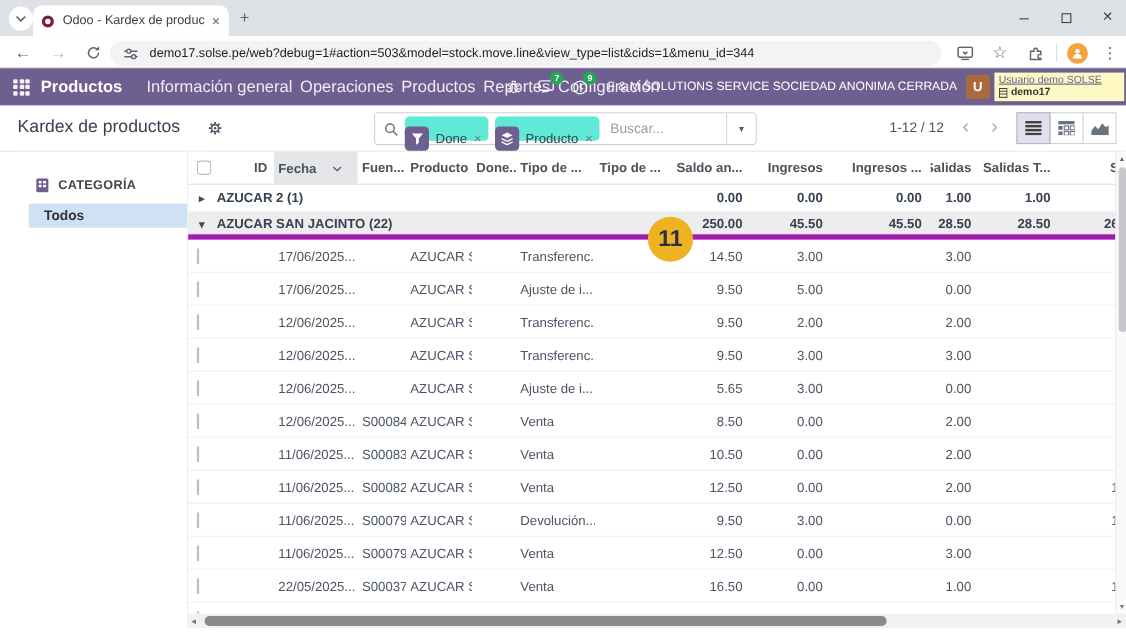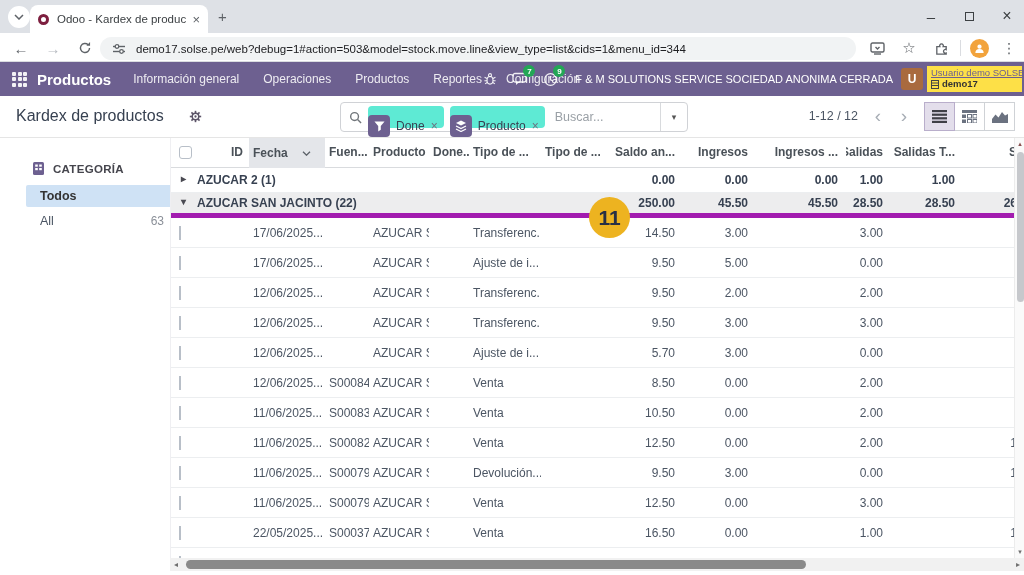--- a/index.html
+++ b/index.html
@@ -32,27 +32,27 @@
 .puzzle{left:930px}
 .tb-div{position:absolute;left:960px;top:7px;width:1px;height:16px;background:#dadce0}
 .profile{left:968px}
 .profile .pc{width:19px;height:19px;border-radius:50%;background:#f2a33c;display:flex;align-items:center;justify-content:center}
 .dots{left:998px;font-size:14px}.dots::before{content:"⋮"}
 
 .odoobar{position:absolute;left:0;top:62px;width:1024px;height:34px;background:#6d6090;color:#fff;display:flex;align-items:center}
 .appgrid{width:15px;height:15px;display:grid;grid-template-columns:repeat(3,4px);grid-template-rows:repeat(3,4px);gap:1.5px;margin:0 10px 0 12px}
 .appgrid i{background:rgba(255,255,255,.92);border-radius:1px}
 .appname{font-size:15px;font-weight:bold;margin-right:22px}
-.onav{display:flex;gap:24px;font-size:12px;color:rgba(255,255,255,.88)}
+.onav{display:flex;gap:7px;font-size:15px;color:rgba(255,255,255,.88)}
 .obar-right{position:absolute;right:0;top:0;height:34px;display:flex;align-items:center}
 .oic{width:22px;height:22px;display:flex;align-items:center;justify-content:center;position:relative;margin-right:8px}
 .badge{position:absolute;top:-3px;right:-4px;min-width:12px;height:12px;border-radius:7px;background:#23a755;color:#fff;font-size:8px;font-weight:bold;display:flex;align-items:center;justify-content:center;padding:0 2px}
 .company{font-size:11px;font-weight:500;margin:0 8px 0 6px;white-space:nowrap}
 .uavatar{width:22px;height:22px;border-radius:3px;background:#a96a3e;color:#fff;font-size:12px;font-weight:bold;display:flex;align-items:center;justify-content:center;margin-right:4px}
-.userbox{width:95px;background:#fde047;padding:2px 4px;margin-right:2px;line-height:1.15}
+.userbox{width:118px;background:#fef9c3;padding:2px 4px;margin-right:2px;line-height:1.15}
 .uname{font-size:9.5px;color:#6d6090;text-decoration:underline;white-space:nowrap;display:block}
 .udb{font-size:9.5px;color:#333;font-weight:bold;display:flex;align-items:center;gap:3px}
 
 .cpanel{position:absolute;left:0;top:96px;width:1024px;height:42px;background:#fff;border-bottom:1px solid #e5e5e5}
 .cp-title{position:absolute;left:16px;top:11px;font-size:16px;color:#374151;display:flex;align-items:center;gap:25px}
 .searchbox{position:absolute;left:340px;top:6px;width:348px;height:30px;border:1px solid #d0d2d6;border-radius:4px;background:#fff;display:flex;align-items:center}
 .mag{margin:0 6px 0 8px}
 .facet{display:flex;align-items:center;background:#5eead4;border-radius:4px;height:22px;padding:18px 6px 0 0;margin-right:6px}
 .facet-ic{width:22px;height:22px;border-radius:4px;background:#6d6090;display:flex;align-items:center;justify-content:center;margin-right:6px}
 .facet-label{font-size:12px;color:#374151;margin-right:6px}
@@ -88,21 +88,21 @@
 .c5{width:40px}
 .c6{width:72px}
 .c7{width:60px}
 .c8{width:82px}.c9{width:73px}.c10{width:90px}.c11{width:45px}.c12{width:72px}
 .c13{width:62px;padding-right:12px}
 .num{text-align:right;padding-right:8px;justify-content:flex-end}
 .thead .num{justify-content:flex-end}
 .fecha-col{background:#e4e6ea;align-self:stretch;display:flex;align-items:center;gap:14px}
 .cb{width:13px;height:13px;border:1px solid #b8bfc8;border-radius:3px;background:#fff}
 .grow{height:25px;font-weight:bold;color:#374151}
-.grow .gleft{width:430px;display:flex;align-items:flex-start;overflow:hidden}
+.grow .gleft{width:430px;display:flex;align-items:flex-end;overflow:hidden}
 .g2{background:#ededee;border-bottom:5px solid #a21caf}
 .caret{width:10px;margin:0 6px 0 10px;color:#4a4a52;font-size:10px}
 .caret.closed::before{content:"▸"}
 .caret.open::before{content:"▾"}
 .grow .num{font-weight:bold}
 
 .hscroll{position:absolute;left:170px;top:558px;width:854px;height:13px;background:#f1f1f1;display:flex;align-items:center}
 .hs-arrow{width:12px;text-align:center;color:#6f6f6f;font-size:8px}
 .hs-left::before{content:"◂"}.hs-right::before{content:"▸"}
 .hs-thumb{position:absolute;left:16px;top:2px;width:620px;height:9px;border-radius:5px;background:#8a8a8a}
@@ -337,24 +337,20 @@
           <rect x="3.2" y="6" width="2.6" height="2.2"></rect>
           <rect x="7.2" y="6" width="2.6" height="2.2"></rect>
         </g>
       </svg>
     <span>CATEGORÍA</span>
   </div>
   <div class="sb-item active" style="top:47px">
     <span>Todos</span>
     <span class="sb-count"></span>
   </div>
-  <div class="sb-item" style="top:72px">
-    <span>All</span>
-    <span class="sb-count">63</span>
-  </div>
 </div>
 
 <div class="tclip">
   <div class="trow thead">
     <span class="cell c0">
         <span class="cb"></span>
       </span>
     <span class="cell c1">ID</span>
     <span class="cell c2 fecha-col">
       <span>Fecha</span>
@@ -468,21 +464,21 @@
   </div>
       <div class="trow">
     <span class="cell c0"><span class="cb"></span></span>
     <span class="cell c1 num"></span>
     <span class="cell c2">12/06/2025...</span>
     <span class="cell c3"></span>
     <span class="cell c4">AZUCAR S...</span>
     <span class="cell c5"></span>
     <span class="cell c6">Ajuste de i...</span>
     <span class="cell c7"></span>
-    <span class="cell c8 num">5.70</span>
+    <span class="cell c8 num">5.65</span>
     <span class="cell c9 num">3.00</span>
     <span class="cell c10 num"></span>
     <span class="cell c11 num">0.00</span>
     <span class="cell c12 num"></span>
     <span class="cell c13 num"></span>
   </div>
       <div class="trow">
     <span class="cell c0"><span class="cb"></span></span>
     <span class="cell c1 num"></span>
     <span class="cell c2">12/06/2025...</span>

